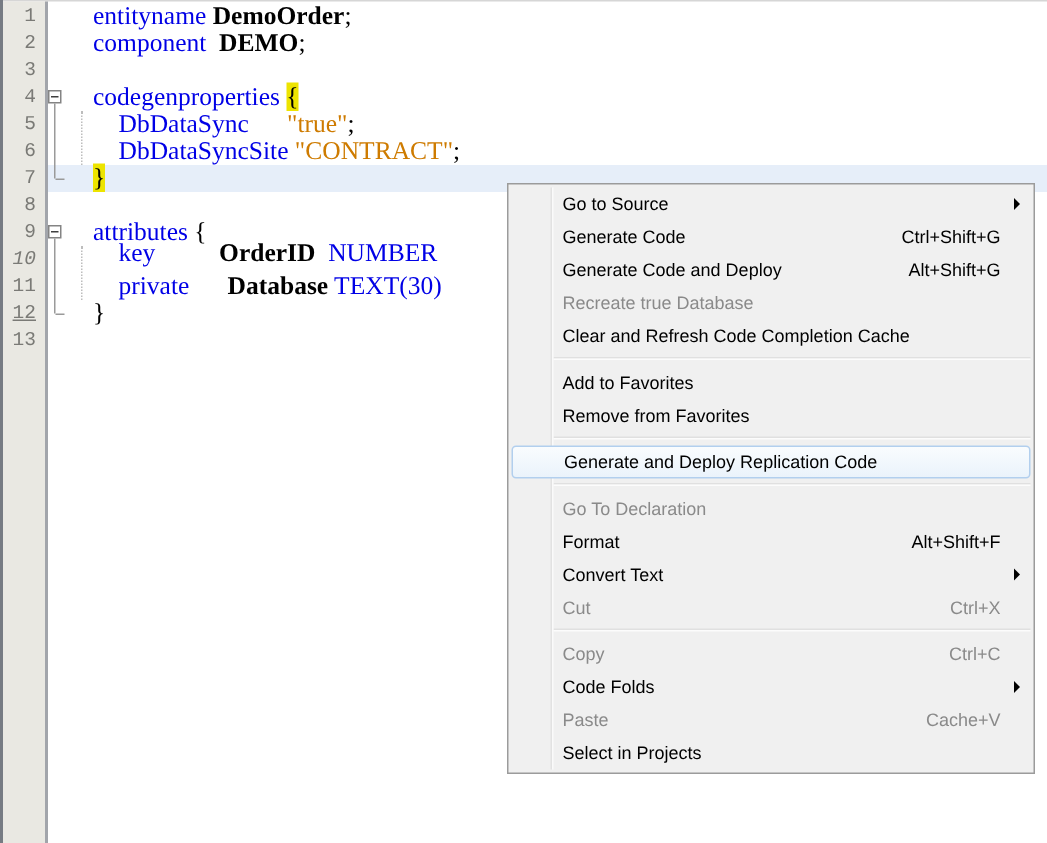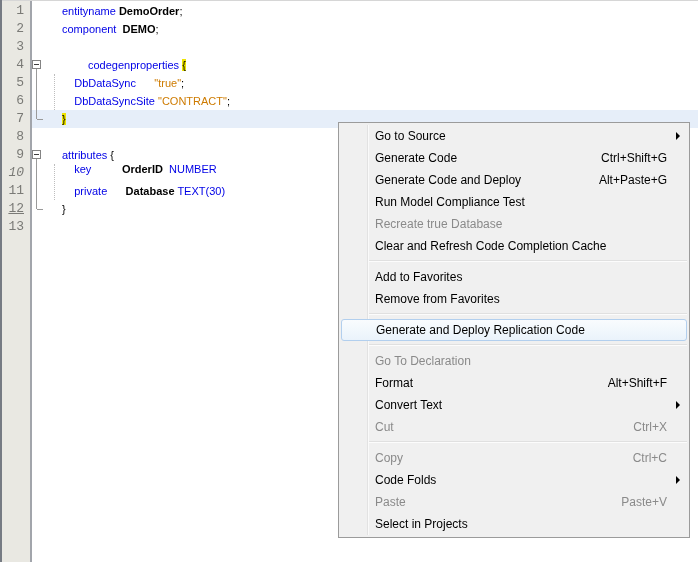--- a/index.html
+++ b/index.html
@@ -18,21 +18,21 @@
   .cur-line{position:absolute;left:32px;width:666px;height:18px;background:#e6eef9;}
   .fold-box{position:absolute;left:32px;width:9px;height:9px;box-sizing:border-box;
           border:1px solid #848484;background:#ffffff;}
   .fold-box::after{content:'';position:absolute;left:1px;right:1px;top:3px;border-top:1px solid #3f3f3f;}
   .fold-vline{position:absolute;left:36px;width:1px;background:#9a9a9a;}
   .fold-tick{position:absolute;left:37px;width:6px;height:1px;background:#9a9a9a;}
   .indent-guide{position:absolute;left:54px;width:0;border-left:1px dotted #bdbdbd;}
 
   .code{position:absolute;left:62px;top:0;}
   .code-line{position:absolute;left:0;height:18px;line-height:18px;white-space:pre;
-          font-family:Liberation Sans, sans-serif;font-size:11px;color:#000;}
+          font-family:Liberation Serif, serif;font-size:17px;color:#000;}
   .tok-keyword{color:#0000e6;}
   .tok-identifier{color:#000000;font-weight:bold;}
   .tok-string{color:#ce7b00;}
   .tok-plain{color:#000000;}
   .tok-brace_highlight{background:#ede400;color:#000000;}
 
   
   .menu{position:absolute;left:338px;top:122px;width:352px;box-sizing:border-box;z-index:10;
         background:#f0f0f0;border:1px solid #9b9b9b;padding:2px 0;}
   .menu-gutterline{position:absolute;left:28px;top:2px;bottom:2px;width:1px;background:#e2e2e2;
@@ -78,21 +78,21 @@
       <div class="fold-box" style="top: 150px;"></div>
       <div class="fold-vline" style="top: 159px; height: 50px;"></div>
       <div class="fold-tick" style="top: 209px;"></div>
       <div class="indent-guide" style="top: 74px; height: 36px;"></div>
       <div class="indent-guide" style="top: 164px; height: 36px;"></div>
     </div>
   <div class="code" id="code">
       <div class="code-line" style="top: 2px;"><span class="tok-keyword">entityname</span><span class="tok-plain"> </span><span class="tok-identifier">DemoOrder</span><span class="tok-plain">;</span></div>
       <div class="code-line" style="top: 20px;"><span class="tok-keyword">component</span><span class="tok-plain">  </span><span class="tok-identifier">DEMO</span><span class="tok-plain">;</span></div>
       <div class="code-line" style="top: 38px;"></div>
-      <div class="code-line" style="top: 56px; margin-left: 26px;"><span class="tok-keyword">codegenproperties</span><span class="tok-plain"> </span><span class="tok-brace_highlight">{</span></div>
+      <div class="code-line" style="top: 56px;"><span class="tok-keyword">codegenproperties</span><span class="tok-plain"> </span><span class="tok-brace_highlight">{</span></div>
       <div class="code-line" style="top: 74px;"><span class="tok-plain">    </span><span class="tok-keyword">DbDataSync</span><span class="tok-plain">      </span><span class="tok-string">"true"</span><span class="tok-plain">;</span></div>
       <div class="code-line" style="top: 92px;"><span class="tok-plain">    </span><span class="tok-keyword">DbDataSyncSite</span><span class="tok-plain"> </span><span class="tok-string">"CONTRACT"</span><span class="tok-plain">;</span></div>
       <div class="code-line" style="top: 110px;"><span class="tok-brace_highlight">}</span></div>
       <div class="code-line" style="top: 128px;"></div>
       <div class="code-line" style="top: 146px;"><span class="tok-keyword">attributes</span><span class="tok-plain"> {</span></div>
       <div class="code-line" style="top: 160px;"><span class="tok-plain">    </span><span class="tok-keyword">key</span><span class="tok-plain">          </span><span class="tok-identifier">OrderID</span><span class="tok-plain">  </span><span class="tok-keyword">NUMBER</span></div>
       <div class="code-line" style="top: 182px;"><span class="tok-plain">    </span><span class="tok-keyword">private</span><span class="tok-plain">      </span><span class="tok-identifier">Database</span><span class="tok-plain"> </span><span class="tok-keyword">TEXT(30)</span></div>
       <div class="code-line" style="top: 200px;"><span class="tok-plain">}</span></div>
       <div class="code-line" style="top: 218px;"></div>
     </div>
@@ -102,24 +102,21 @@
   <div class="menu-item">
         <span class="label">Go to Source</span>
         <div class="arrow"></div>
       </div>
       <div class="menu-item">
         <span class="label">Generate Code</span>
         <span class="shortcut">Ctrl+Shift+G</span>
       </div>
       <div class="menu-item">
         <span class="label">Generate Code and Deploy</span>
-        <span class="shortcut">Alt+Paste+G</span>
-      </div>
-      <div class="menu-item">
-        <span class="label">Run Model Compliance Test</span>
+        <span class="shortcut">Alt+Shift+G</span>
       </div>
       <div class="menu-item disabled">
         <span class="label">Recreate true Database</span>
       </div>
       <div class="menu-item">
         <span class="label">Clear and Refresh Code Completion Cache</span>
       </div>
       <div class="menu-sep">
         <div class="line"></div>
       </div>
@@ -159,19 +156,19 @@
       <div class="menu-item disabled">
         <span class="label">Copy</span>
         <span class="shortcut">Ctrl+C</span>
       </div>
       <div class="menu-item">
         <span class="label">Code Folds</span>
         <div class="arrow"></div>
       </div>
       <div class="menu-item disabled">
         <span class="label">Paste</span>
-        <span class="shortcut">Paste+V</span>
+        <span class="shortcut">Cache+V</span>
       </div>
       <div class="menu-item">
         <span class="label">Select in Projects</span>
       </div>
     </div>
 </div>
 
 </body></html>

